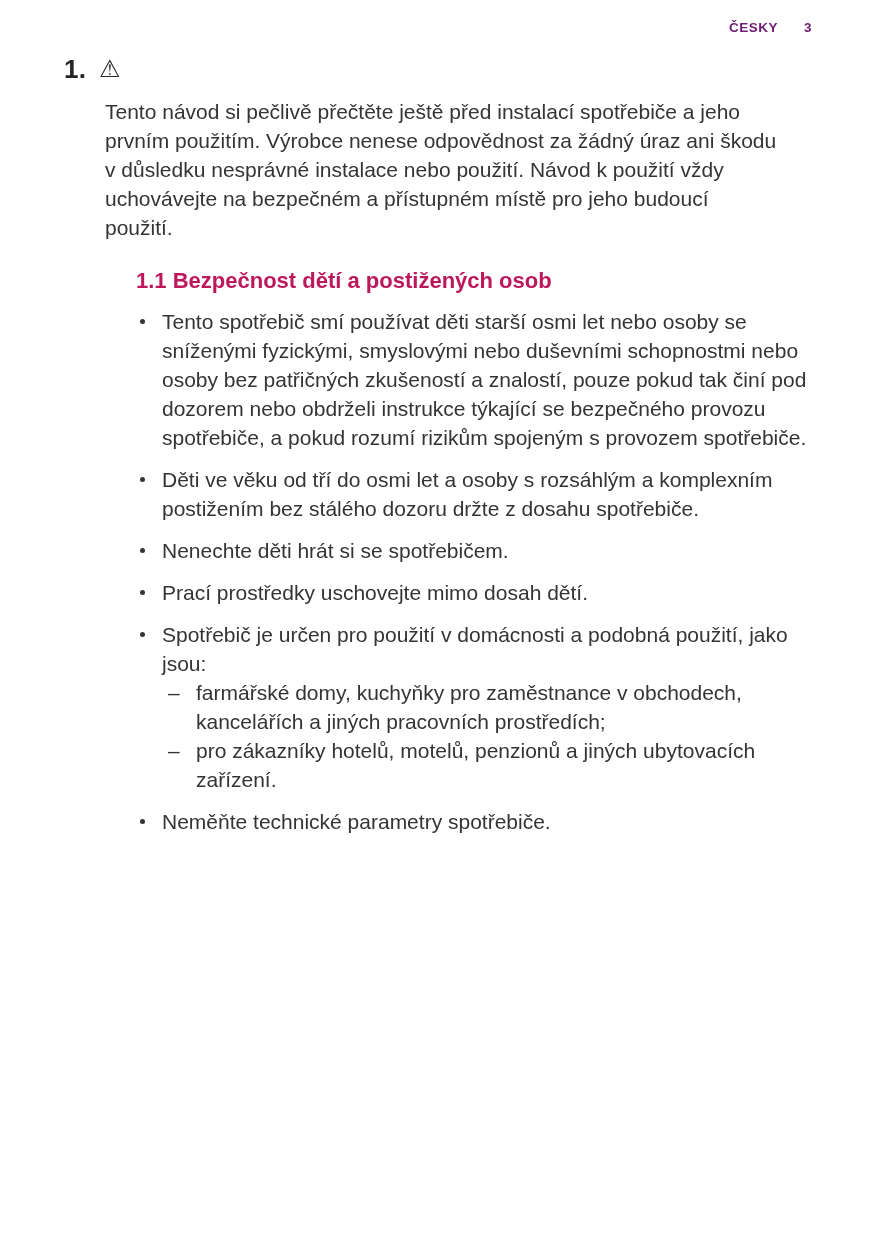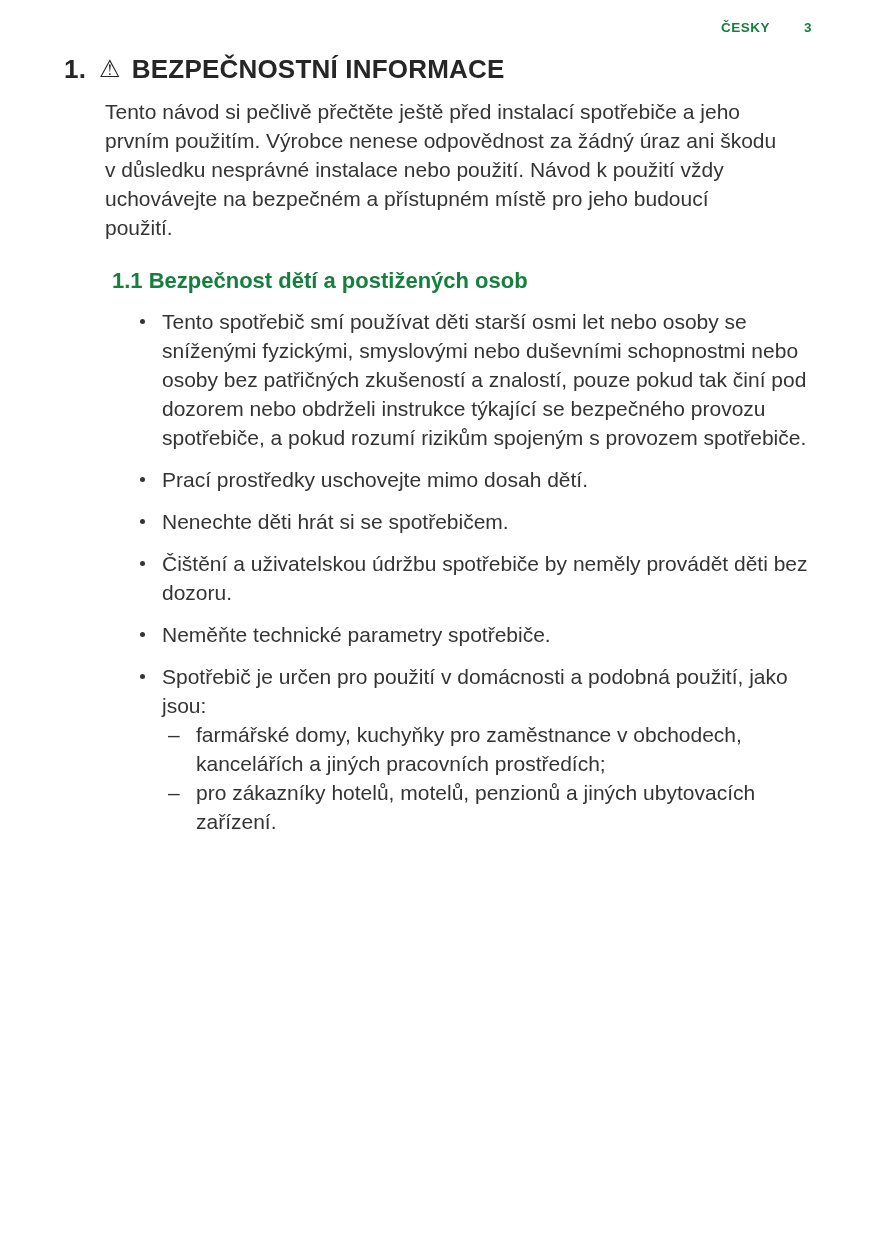--- a/index.html
+++ b/index.html
@@ -16,24 +16,24 @@
     font-family: "Liberation Sans", sans-serif;
     color: #343434;
     overflow: hidden;
   }
   .page-header {
     position: absolute;
     top: 20px;
     right: 62px;
     font-size: 13.5px;
     font-weight: 700;
-    color: #15803d;
+    color: #701a75;
     letter-spacing: 0.5px;
     display: flex;
-    gap: 34px;
+    gap: 26px;
     align-items: flex-start;
   }
   .content {
     position: absolute;
     top: 54px;
     left: 64px;
     width: 748px;
   }
   h1.chapter-title {
     margin: 0 0 12px 0;
@@ -53,24 +53,24 @@
     font-weight: 400;
   }
   .intro {
     margin: 0 0 24px 41px;
     width: 676px;
     font-size: 21px;
     line-height: 29px;
     color: #343434;
   }
   h2.section-heading {
-    margin: 26px 0 12px 48px;
+    margin: 26px 0 12px 72px;
     font-size: 22px;
     font-weight: 700;
-    color: #15803d;
+    color: #be185d;
   }
   ul.bullet-list {
     list-style: none;
     margin: 0 0 4px 72px;
     padding: 0;
     width: 676px;
   }
   ul.bullet-list > li {
     position: relative;
     padding-left: 26px;
@@ -112,35 +112,34 @@
 <div class="page">
   <div class="page-header">
     <span>ČESKY</span>
     <span>3</span>
   </div>
 
   <div class="content">
     <h1 class="chapter-title">
       <span class="chapter-number">1.</span>
       <span class="warning-icon">⚠</span>
-      <span>BEZPEČNOSTNÍ INFORMACE</span>
     </h1>
 
     <p class="intro">Tento návod si pečlivě přečtěte ještě před instalací spotřebiče a jeho prvním použitím. Výrobce nenese odpovědnost za žádný úraz ani škodu v důsledku nesprávné instalace nebo použití. Návod k použití vždy uchovávejte na bezpečném a přístupném místě pro jeho budoucí použití.</p>
 
     <div id="sections">
         <h2 class="section-heading">1.1 Bezpečnost dětí a postižených osob</h2>
         <ul class="bullet-list">
           <li><span>Tento spotřebič smí používat děti starší osmi let nebo osoby se sníženými fyzickými, smyslovými nebo duševními schopnostmi nebo osoby bez patřičných zkušeností a znalostí, pouze pokud tak činí pod dozorem nebo obdrželi instrukce týkající se bezpečného provozu spotřebiče, a pokud rozumí rizikům spojeným s provozem spotřebiče.</span></li>
+          <li><span>Děti ve věku od tří do osmi let a osoby s rozsáhlým a komplexním postižením bez stálého dozoru držte z dosahu spotřebiče.</span></li>
+          <li><span>Nenechte děti hrát si se spotřebičem.</span></li>
           <li><span>Prací prostředky uschovejte mimo dosah dětí.</span></li>
-          <li><span>Nenechte děti hrát si se spotřebičem.</span></li>
-          <li><span>Čištění a uživatelskou údržbu spotřebiče by neměly provádět děti bez dozoru.</span></li>
         </ul>
         <ul class="bullet-list">
-          <li><span>Neměňte technické parametry spotřebiče.</span></li>
           <li><span>Spotřebič je určen pro použití v domácnosti a podobná použití, jako jsou:</span><ul class="dash-list">
               <li>farmářské domy, kuchyňky pro zaměstnance v obchodech, kancelářích a jiných pracovních prostředích;</li>
               <li>pro zákazníky hotelů, motelů, penzionů a jiných ubytovacích zařízení.</li>
             </ul></li>
+          <li><span>Neměňte technické parametry spotřebiče.</span></li>
         </ul>
       </div>
   </div>
 </div>
 
 </body></html>

